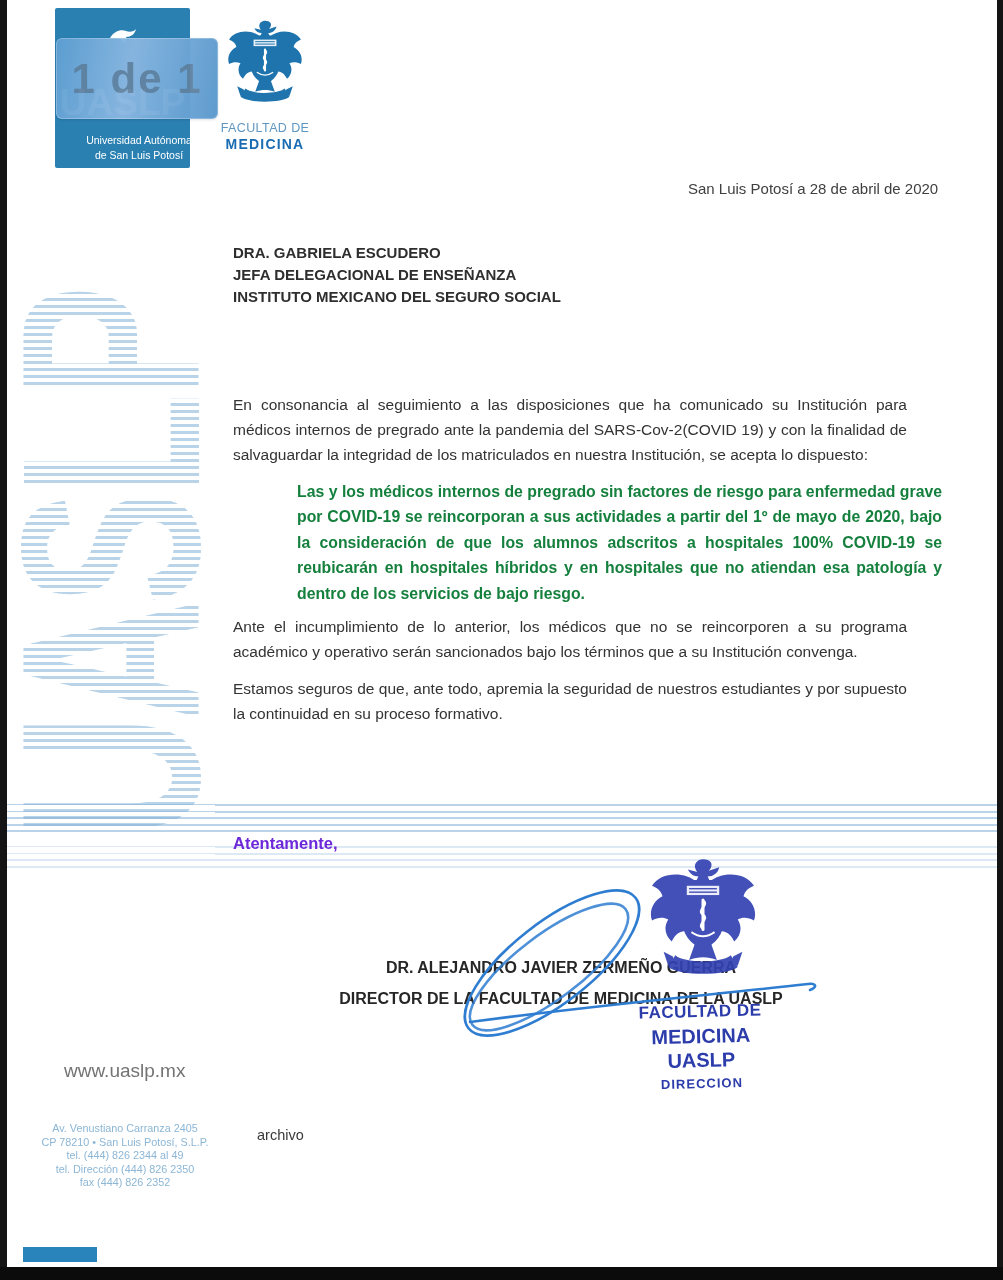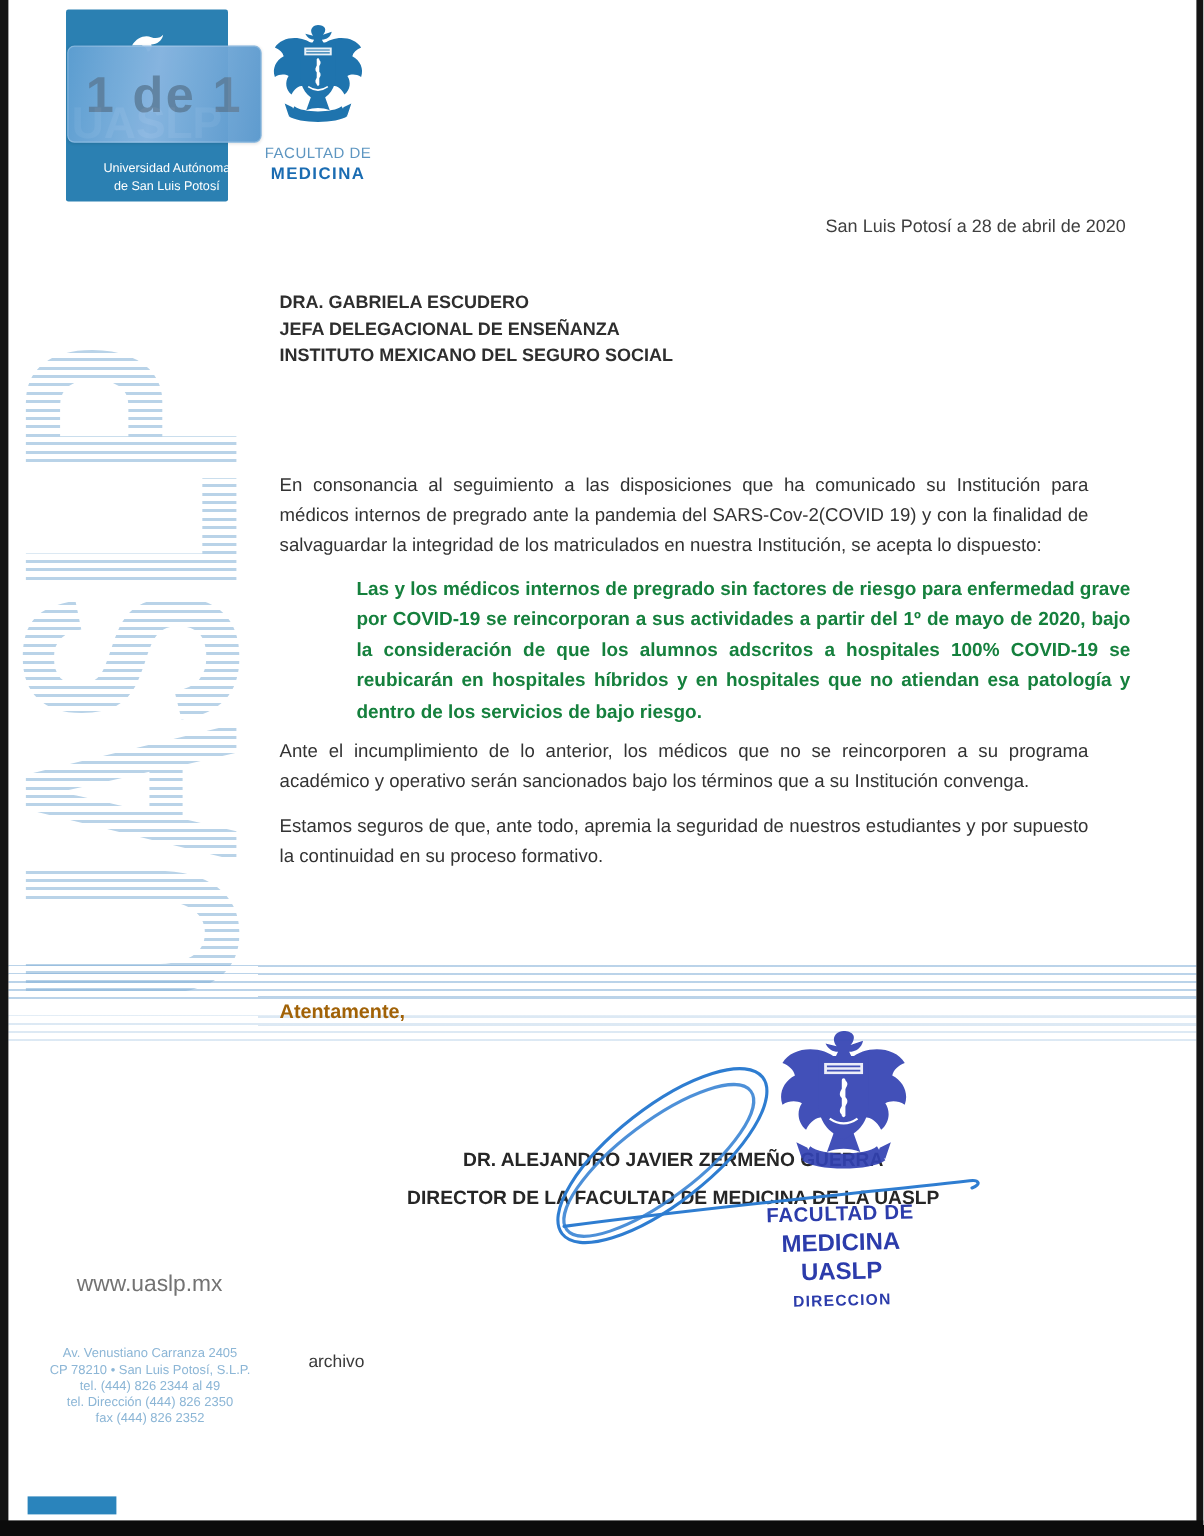--- a/index.html
+++ b/index.html
@@ -73,21 +73,21 @@
   .date-line { position:absolute; left:688px; top:180px; font-size:15px; color:#3f3f3f; z-index:2; white-space:nowrap; }
   .recipient { position:absolute; left:233px; top:242px; font-size:15px; font-weight:700; color:#2e2e2e; line-height:22px; z-index:2; }
   .para { position:absolute; left:233px; width:674px; font-size:15.5px; color:#333333; line-height:25px; text-align:justify; z-index:2; }
   .para-1 { top:376px; }
   .para-highlight {
     position:absolute; left:262px; top:463px; width:645px;
     font-size:15.8px; font-weight:700; color:#15803d; line-height:25.5px; text-align:justify; z-index:2;margin-left:35px;
   }
   .para-2 { top:598px; }
   .para-3 { top:660px; }
-  .closing { position:absolute; left:233px; top:834px; font-size:16.5px; font-weight:700; color:#a16207; z-index:2; }
+  .closing { position:absolute; left:233px; top:834px; font-size:16.5px; font-weight:700; color:#6d28d9; z-index:2; }
 
   
   .stamp-crest { position:absolute; left:645px; top:858px; width:116px; height:139px; color:#3242b2; opacity:0.92; z-index:3; }
   .signatory { position:absolute; left:335px; top:952px; width:452px; text-align:center;
     font-size:16px; font-weight:700; color:#262626; line-height:31px; z-index:2; }
   .stamp-text { position:absolute; left:620px; top:1002px; width:162px; text-align:center;
     color:#2c3cab; transform:rotate(-1.5deg); z-index:3; }
   .stamp-text .s1 { font-size:17px; font-weight:600; letter-spacing:0.5px; }
   .stamp-text .s2 { font-size:20px; font-weight:700; margin-top:3px; }
   .stamp-text .s3 { font-size:20px; font-weight:700; margin-top:1px; }

